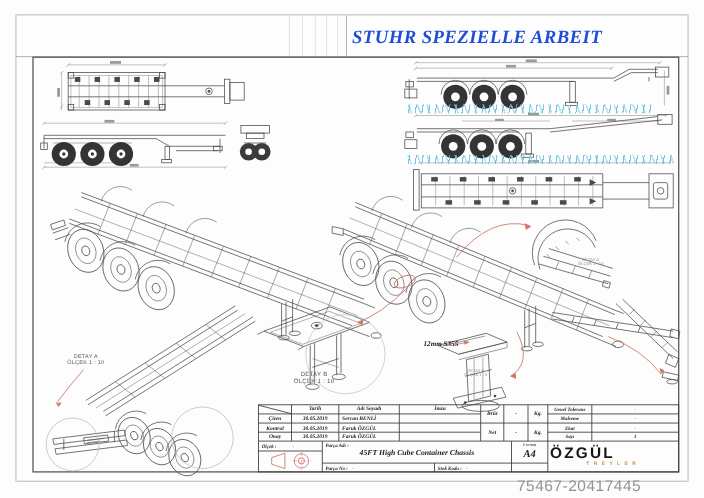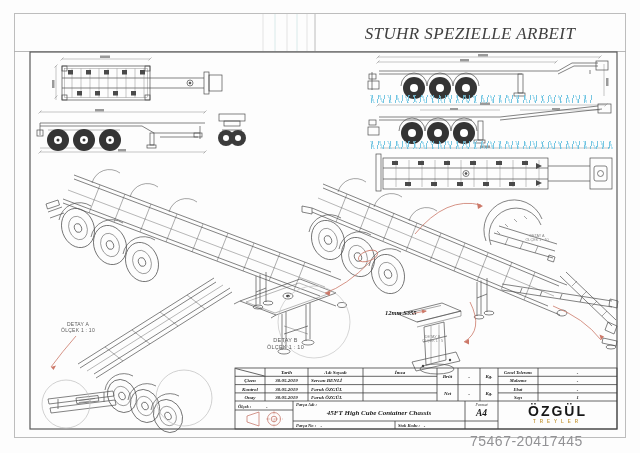--- a/index.html
+++ b/index.html
@@ -3,30 +3,30 @@
 <meta charset="utf-8">
 <style>
   html,body{margin:0;padding:0;}
   body{width:640px;height:453px;position:relative;background:#fdfdfd;font-family:"Liberation Serif",serif;overflow:hidden;}
   .abs{position:absolute;}
   .t{position:absolute;white-space:nowrap;transform-origin:0 0;color:#1a1a1a;}
   .s5{transform:scale(.5);}
   .ctr{text-align:center;}
   .bi{font-weight:bold;font-style:italic;}
   .it{font-style:italic;}
-  #sheet-title{left:320px;top:19px;width:300px;height:30px;line-height:30px;text-align:center;
-    font-size:17px;font-weight:normal;font-style:italic;letter-spacing:.4px;color:#404040;}
+  #sheet-title{left:320px;top:19px;width:300px;height:30px;line-height:30px;
+    font-size:17px;font-weight:bold;font-style:italic;letter-spacing:.4px;color:#1d4ed8;}
   .cad-label{color:#5a5a5a;font-family:"Liberation Sans",sans-serif;line-height:1.15;letter-spacing:.5px;}
   .cad-tiny{color:#8a8a8a;font-family:"Liberation Sans",sans-serif;line-height:1.1;}
   .hatch{position:absolute;background:
     repeating-linear-gradient(100deg, transparent 0 2px, rgba(96,188,220,.85) 2px 3px, transparent 3px 6px),
     repeating-linear-gradient(70deg, transparent 0 3px, rgba(150,216,238,.7) 3px 4.5px, transparent 4.5px 8px);}
   #watermark{left:470px;top:433px;width:150px;font-family:"Liberation Sans",sans-serif;
     font-size:14px;color:#929295;letter-spacing:.5px;}
-  #logo-brand{left:500px;top:403px;width:115px;text-align:center;font-family:"Liberation Sans",sans-serif;
+  #logo-brand{left:500px;top:403px;width:115px;text-align:left;font-family:"Liberation Sans",sans-serif;
     font-weight:900;font-size:14px;letter-spacing:2px;color:#161616;}
   #logo-tagline{left:500px;top:419px;width:230px;text-align:center;font-family:"Liberation Sans",sans-serif;
     font-size:9px;letter-spacing:8px;color:#c59a3f;font-weight:bold;}
   svg{position:absolute;left:0;top:0;}
 </style>
 </head>
 <body>
 
 <svg width="640" height="453" viewBox="0 0 640 453" stroke="#4d4d4d" stroke-width=".7" fill="none">
 

